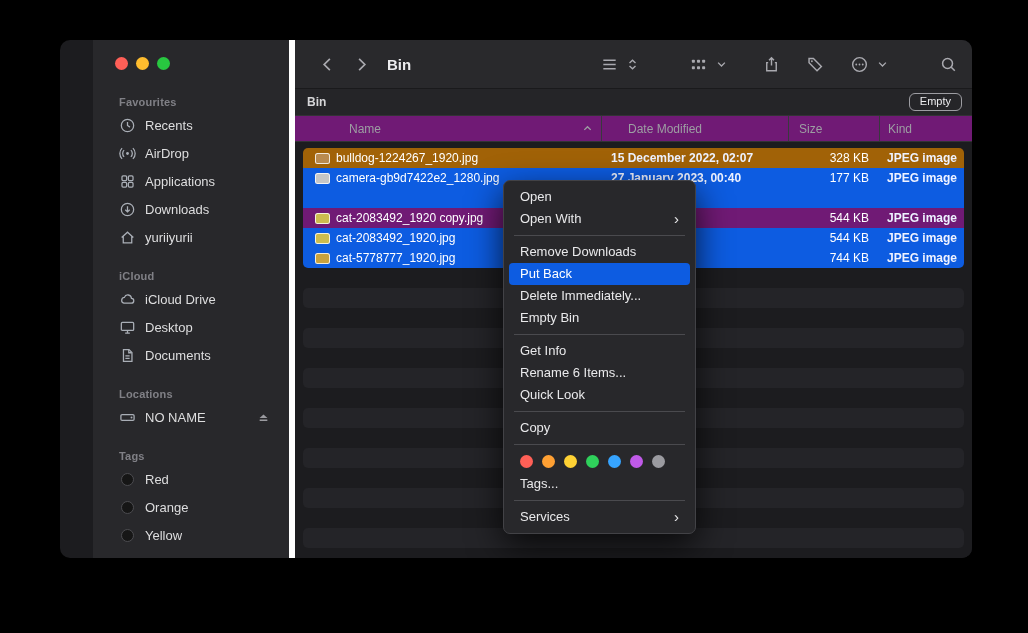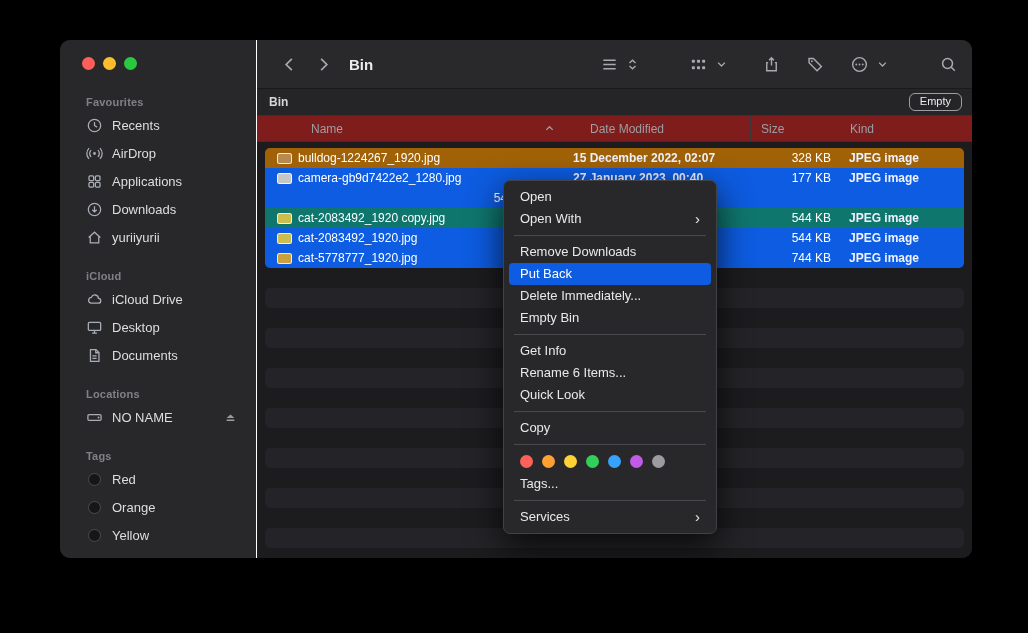--- a/index.html
+++ b/index.html
@@ -7,22 +7,22 @@
     width:1028px;height:633px;background:#000;position:relative;overflow:hidden;
     font-family:"Liberation Sans",sans-serif;-webkit-font-smoothing:antialiased;
   }
   .window{
     position:absolute;left:60px;top:40px;width:912px;height:518px;
     border-radius:10px;overflow:hidden;display:flex;background:#1c1c1f;
     box-shadow:0 24px 60px rgba(0,0,0,.65);
   }
   
   .sidebar{
-    width:196px;flex:0 0 196px;background:#28282b;border-right:1px solid #ffffff;
-    overflow:hidden;position:relative;
+    width:196px;flex:0 0 196px;background:#28282b;border-right:6px solid #ffffff;
+    overflow:hidden;position:relative;margin-left:33px;
   }
   .traffic{display:flex;gap:8px;padding:17px 0 0 22px;height:14px;}
   .light{width:13px;height:13px;border-radius:50%;display:inline-block;}
   .sb-head{
     height:14px;line-height:14px;margin:18px 0 2px;padding-left:26px;
     font-size:11px;font-weight:700;color:#808086;letter-spacing:.2px;
   }
   .sb-head.first{margin-top:24px;}
   .sb-item{
     height:28px;display:flex;align-items:center;gap:9px;padding:0 10px 0 26px;
@@ -53,21 +53,21 @@
     display:flex;align-items:center;padding:0 10px 0 12px;
   }
   .path-label{font-size:12px;font-weight:700;color:#d6d6d8;}
   .empty-btn{
     margin-left:auto;background:transparent;border:1px solid #9d9da2;border-radius:6px;
     color:#ececee;font-size:11px;font-family:"Liberation Sans",sans-serif;
     padding:1px 10px 2px;line-height:13px;cursor:default;
   }
   
   .colheaders{
-    height:25px;flex:0 0 25px;background:#7f1d1d;border-bottom:1px solid #333336;
+    height:25px;flex:0 0 25px;background:#701a75;border-bottom:1px solid #333336;
     display:flex;align-items:center;margin:0;padding:0 8px;color:#9d9ea3;font-size:12px;
   }
   .hcell{height:100%;display:flex;align-items:center;box-sizing:border-box;position:relative;}
   .hcell + .hcell{border-left:1px solid #39393d;}
   .h-name{flex:0 0 298px;padding-left:46px;}
   .h-date{flex:0 0 187px;padding-left:26px;}
   .h-size{flex:0 0 91px;padding-left:10px;}
   .h-kind{flex:1;padding-left:8px;}
   .sortchev{position:absolute;right:8px;top:7px;width:11px;height:11px;color:#9d9ea3;}
   
@@ -80,21 +80,21 @@
   .cell-name{flex:0 0 298px;box-sizing:border-box;padding-left:12px;display:flex;align-items:center;gap:6px;overflow:hidden;white-space:nowrap;}
   .cell-date{flex:0 0 187px;box-sizing:border-box;padding-left:10px;white-space:nowrap;overflow:hidden;}
   .cell-size{flex:0 0 91px;box-sizing:border-box;padding-right:10px;text-align:right;white-space:nowrap;}
   .cell-kind{flex:1;box-sizing:border-box;padding-left:8px;white-space:nowrap;overflow:hidden;}
   .frow{font-size:12px;color:#fff;}
   .cell-date,.cell-kind{color:#eef2ff;font-weight:bold;}
   .thumb{width:15px;height:11px;border-radius:2.5px;border:1px solid rgba(255,255,255,.8);flex:0 0 15px;box-sizing:border-box;}
   .fname{overflow:hidden;text-overflow:ellipsis;}
   
   .menu{
-    position:absolute;left:503px;top:180px;width:214px;box-sizing:border-box;
+    position:absolute;left:503px;top:180px;width:193px;box-sizing:border-box;
     background:#28282b;border:1px solid #424246;border-radius:7px;
     box-shadow:0 12px 34px rgba(0,0,0,.75);padding:5px 0;z-index:50;
   }
   .mi{height:22px;line-height:22px;padding:0 16px;font-size:13px;color:#e9e9eb;display:flex;align-items:center;white-space:nowrap;}
   .mi.hl{margin:0 5px;padding:0 11px;border-radius:4px;color:#fff;}
   .mi .sub-arrow{margin-left:auto;font-size:15px;color:#e9e9eb;line-height:20px;}
   .msep{height:1px;background:#4a4a4e;margin:5px 10px;}
   .mdots{display:flex;align-items:center;gap:9px;padding:3px 16px 3px 16px;height:17px;}
   .mdot{width:13px;height:13px;border-radius:50%;flex:0 0 13px;}
 </style>
@@ -336,21 +336,21 @@
           </div>
         <div class="cell-date">27 January 2023, 00:40</div>
         <div class="cell-size">177 KB</div>
         <div class="cell-kind">JPEG image</div>
       </div>
       <div class="frow sel" style="background: rgb(13, 92, 225);">
         <div class="cell-date"></div>
         <div class="cell-size">544 KB</div>
         <div class="cell-kind">JPEG image</div>
       </div>
-      <div class="frow sel" style="background: #0f766e;">
+      <div class="frow sel" style="background: #701a75;">
         <div class="cell-name">
             <span class="thumb" style="background: rgb(205, 188, 78);"></span>
             <span class="fname">cat-2083492_1920 copy.jpg</span>
           </div>
         <div class="cell-date"></div>
         <div class="cell-size">544 KB</div>
         <div class="cell-kind">JPEG image</div>
       </div>
       <div class="frow sel" style="background: rgb(13, 92, 225);">
         <div class="cell-name">

